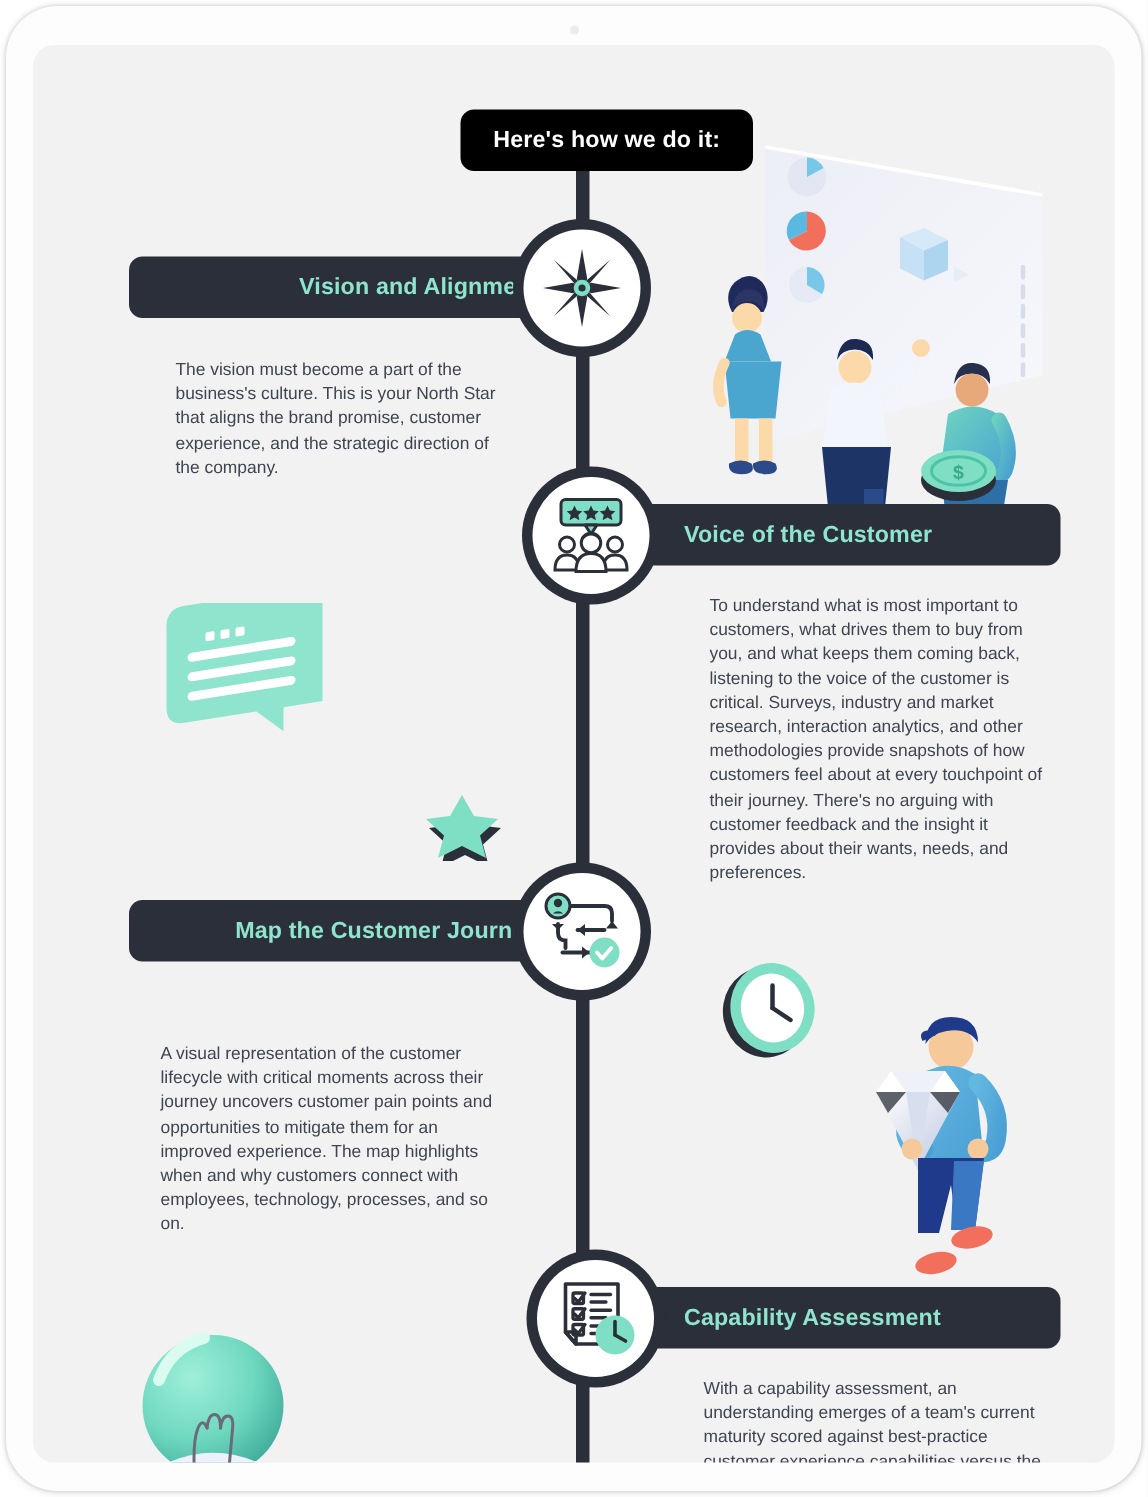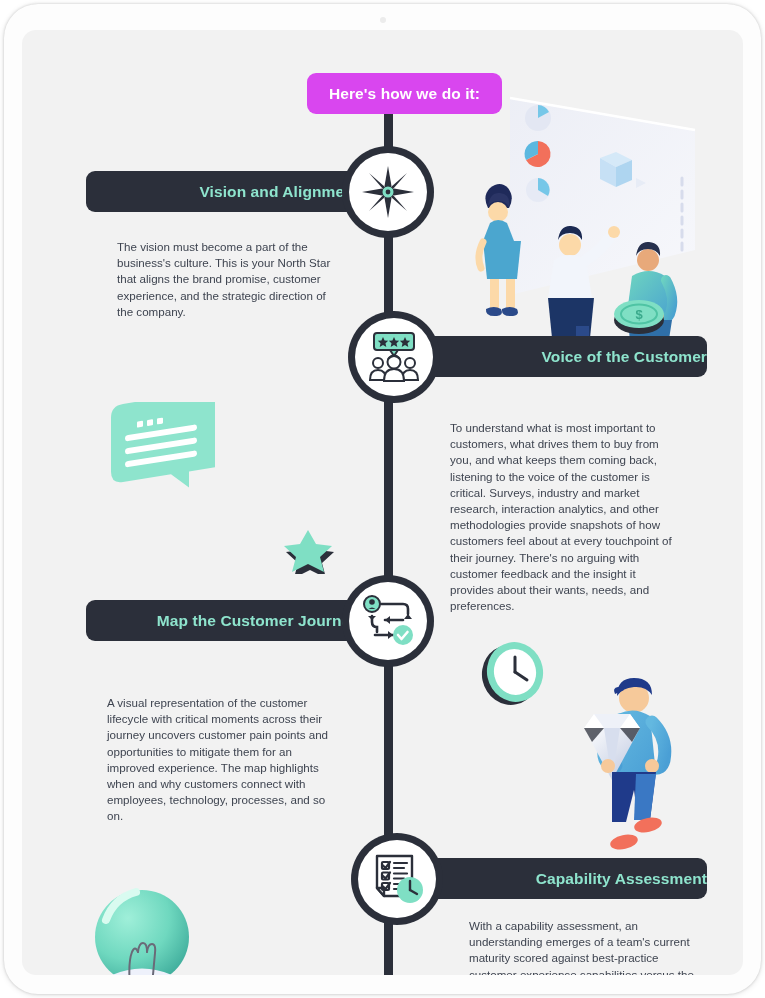--- a/index.html
+++ b/index.html
@@ -45,21 +45,21 @@
     width: 9px; height: 905px;
     background: #2b2f3a;
     border-radius: 5px;
   }
 
   
   .banner-top {
     position: absolute;
     left: 285px; top: 43px;
     width: 195px; height: 41px;
-    background: #d946ef;
+    background: #000000;
     border-radius: 9px;
     display: flex;
     align-items: center;
     justify-content: center;
     color: #ffffff;
     font-size: 15.5px;
     font-weight: bold;
     letter-spacing: 0.1px;
     z-index: 6;
   }
@@ -71,21 +71,21 @@
     background: #2b2f3a;
     display: flex;
     align-items: center;
     color: #8ee4cd;
     font-size: 15.5px;
     font-weight: bold;
     letter-spacing: 0.1px;
     z-index: 3;
   }
   .bar.left  { border-radius: 9px 0 0 9px; justify-content: flex-end; padding-right: 42px; }
-  .bar.right { border-radius: 0 9px 9px 0; justify-content: flex-end; padding-left: 48px; }
+  .bar.right { border-radius: 0 9px 9px 0; justify-content: flex-start; padding-left: 48px; }
 
   
   .icon-ring {
     position: absolute;
     width: 92px; height: 92px;
     border-radius: 50%;
     background: #2b2f3a;
     z-index: 4;
     display: flex;
     align-items: center;
@@ -262,21 +262,21 @@
 
           <circle cx="45" cy="35" r="5" fill="#fff" stroke="#2b2f3a" stroke-width="2"></circle>
           <path d="M37 52 q0 -10 8 -10 q8 0 8 10 z" fill="#fff" stroke="#2b2f3a" stroke-width="2"></path>
 
           <circle cx="29" cy="34" r="6.5" fill="#fff" stroke="#2b2f3a" stroke-width="2"></circle>
           <path d="M23 31 q6 -6 12 0" fill="none" stroke="#2b2f3a" stroke-width="2"></path>
           <path d="M19 53 q0 -12 10 -12 q10 0 10 12 z" fill="#fff" stroke="#2b2f3a" stroke-width="2"></path>
         </svg>
       </div>
     </div>
-    <div class="copy l" style="left:428px; top:366px; width:225px;margin-top:24px;">
+    <div class="copy l" style="left:451px; top:366px; width:225px;">
       <p>To understand what is most important to customers, what drives them to buy from you, and what keeps them coming back, listening to the voice of the customer is critical. Surveys, industry and market research, interaction analytics, and other methodologies provide snapshots of how customers feel about at every touchpoint of their journey. There's no arguing with customer feedback and the insight it provides about their wants, needs, and preferences.</p>
     </div>
 
     <div class="illus" style="left:75px; top:372px; width:150px; height:135px;">
       <svg width="150" height="135" viewBox="0 0 150 135">
         <path d="M14 18 Q14 6 26 6 L118 6 L118 84 L92 84 L92 100 L74 84 L26 84 Q14 84 14 72 Z" fill="#8ee4cd" transform="skewY(-9)"></path>
         <g fill="#ffffff" transform="skewY(-9)">
           <rect x="40" y="26" width="6" height="6" rx="1"></rect>
           <rect x="50" y="26" width="6" height="6" rx="1"></rect>
           <rect x="60" y="26" width="6" height="6" rx="1"></rect>

